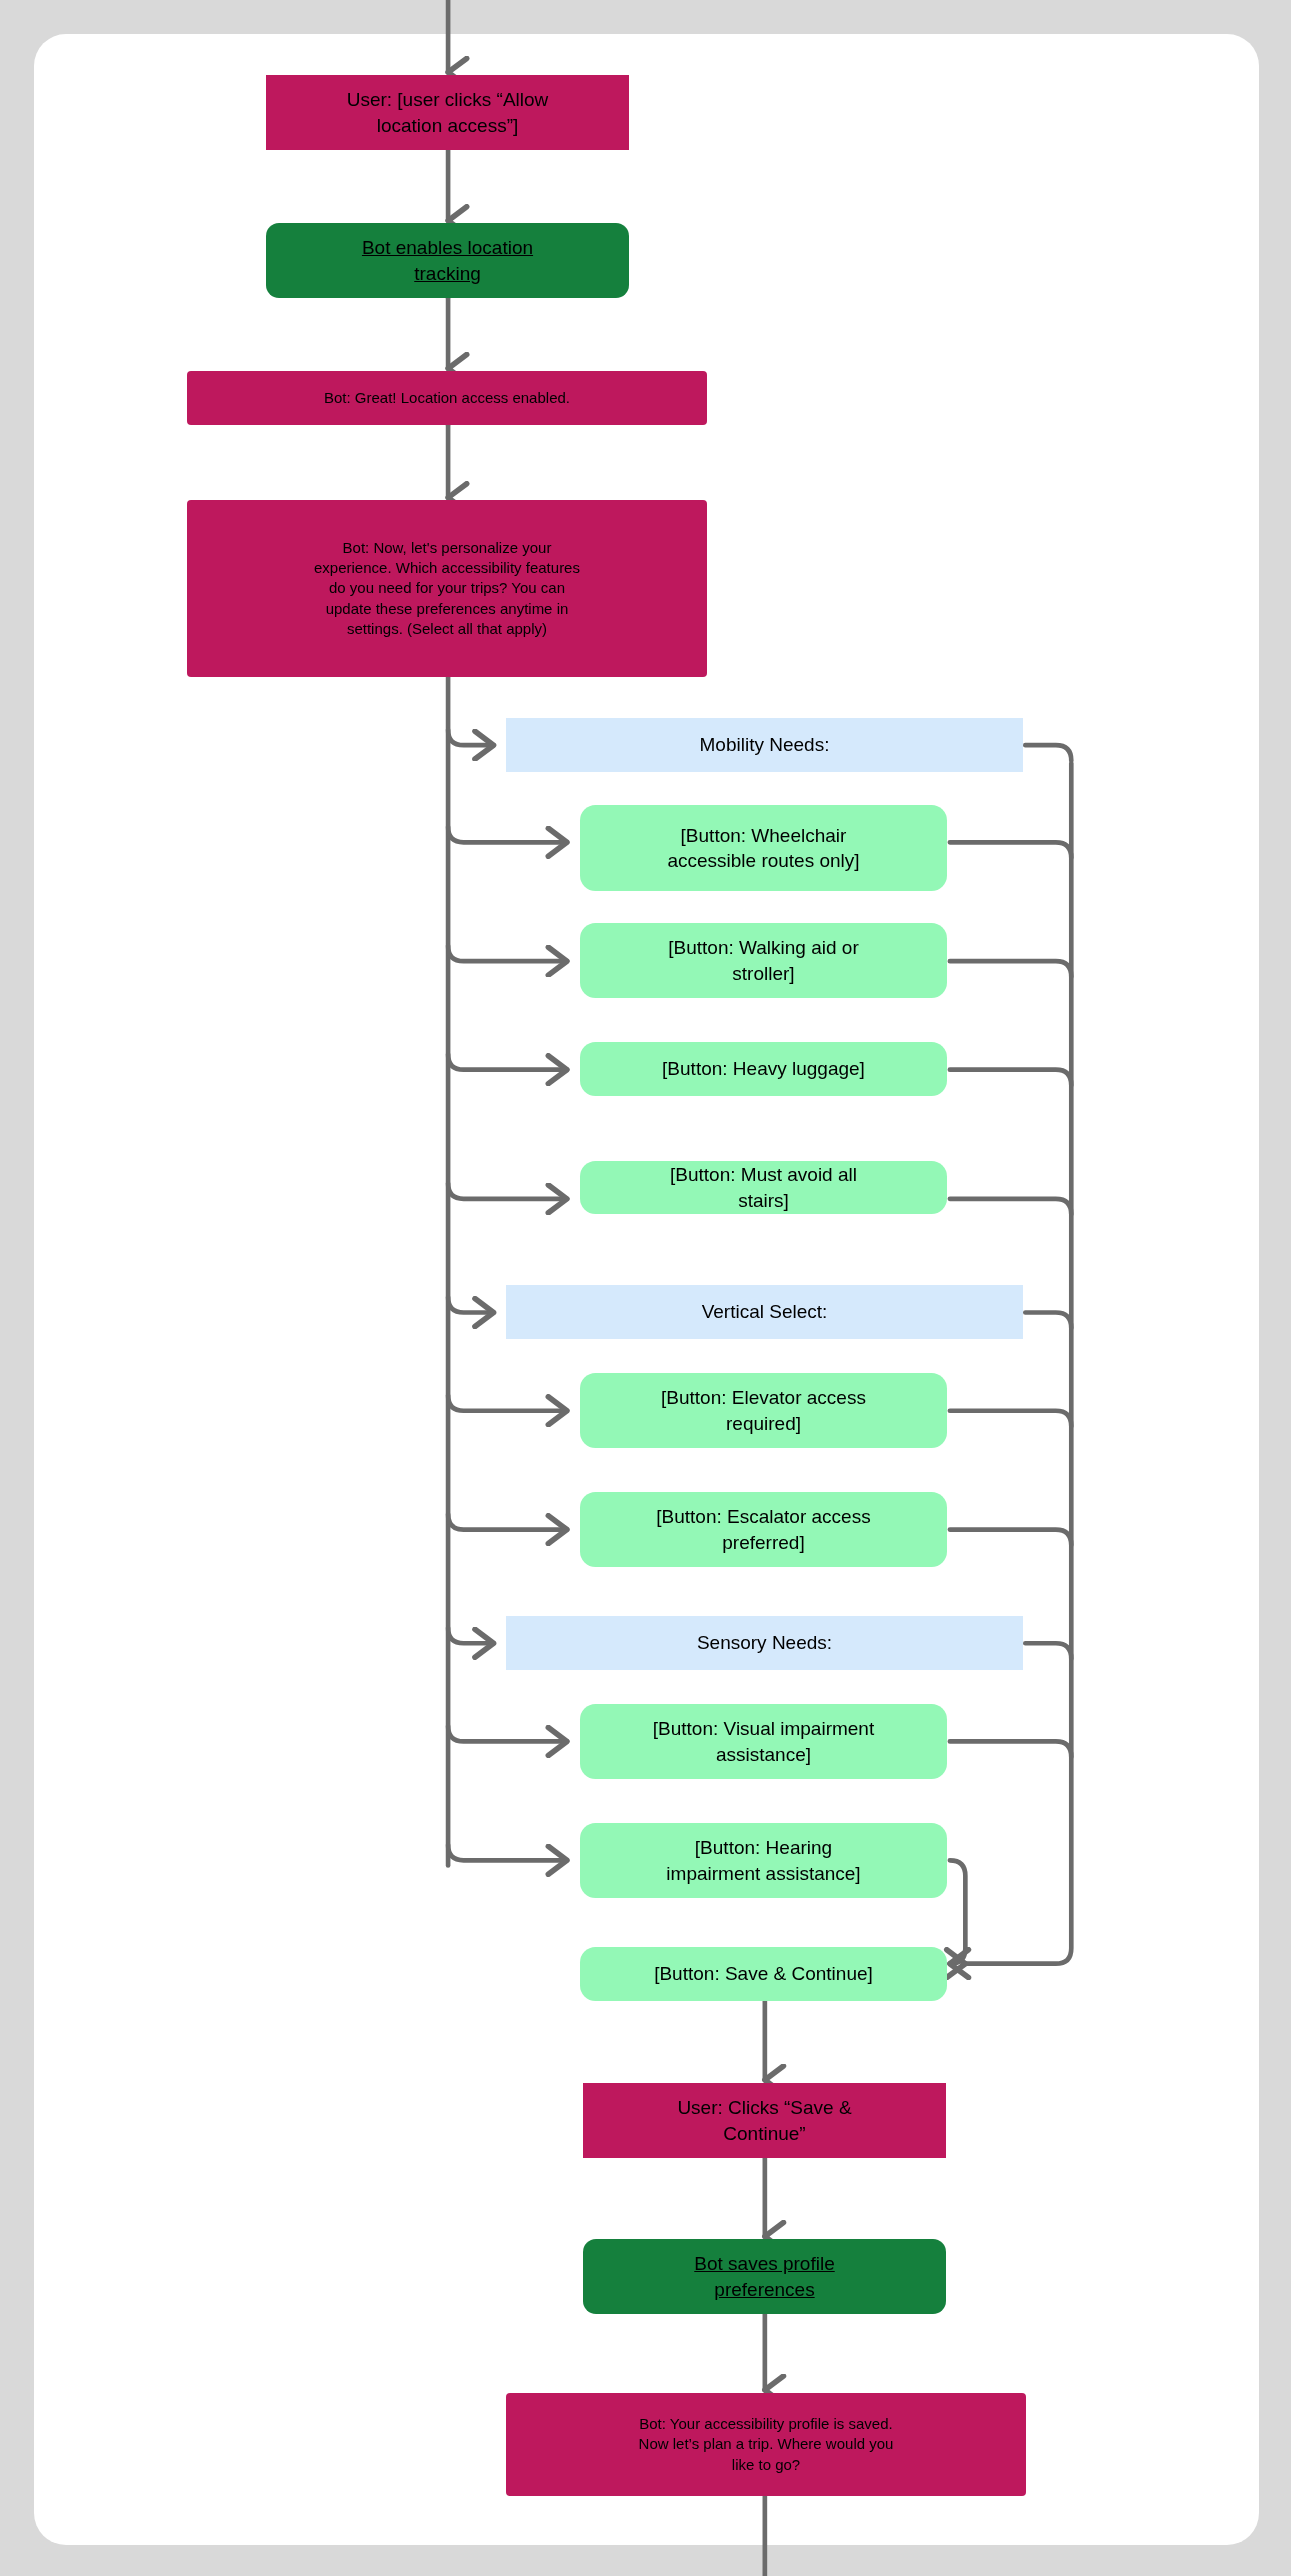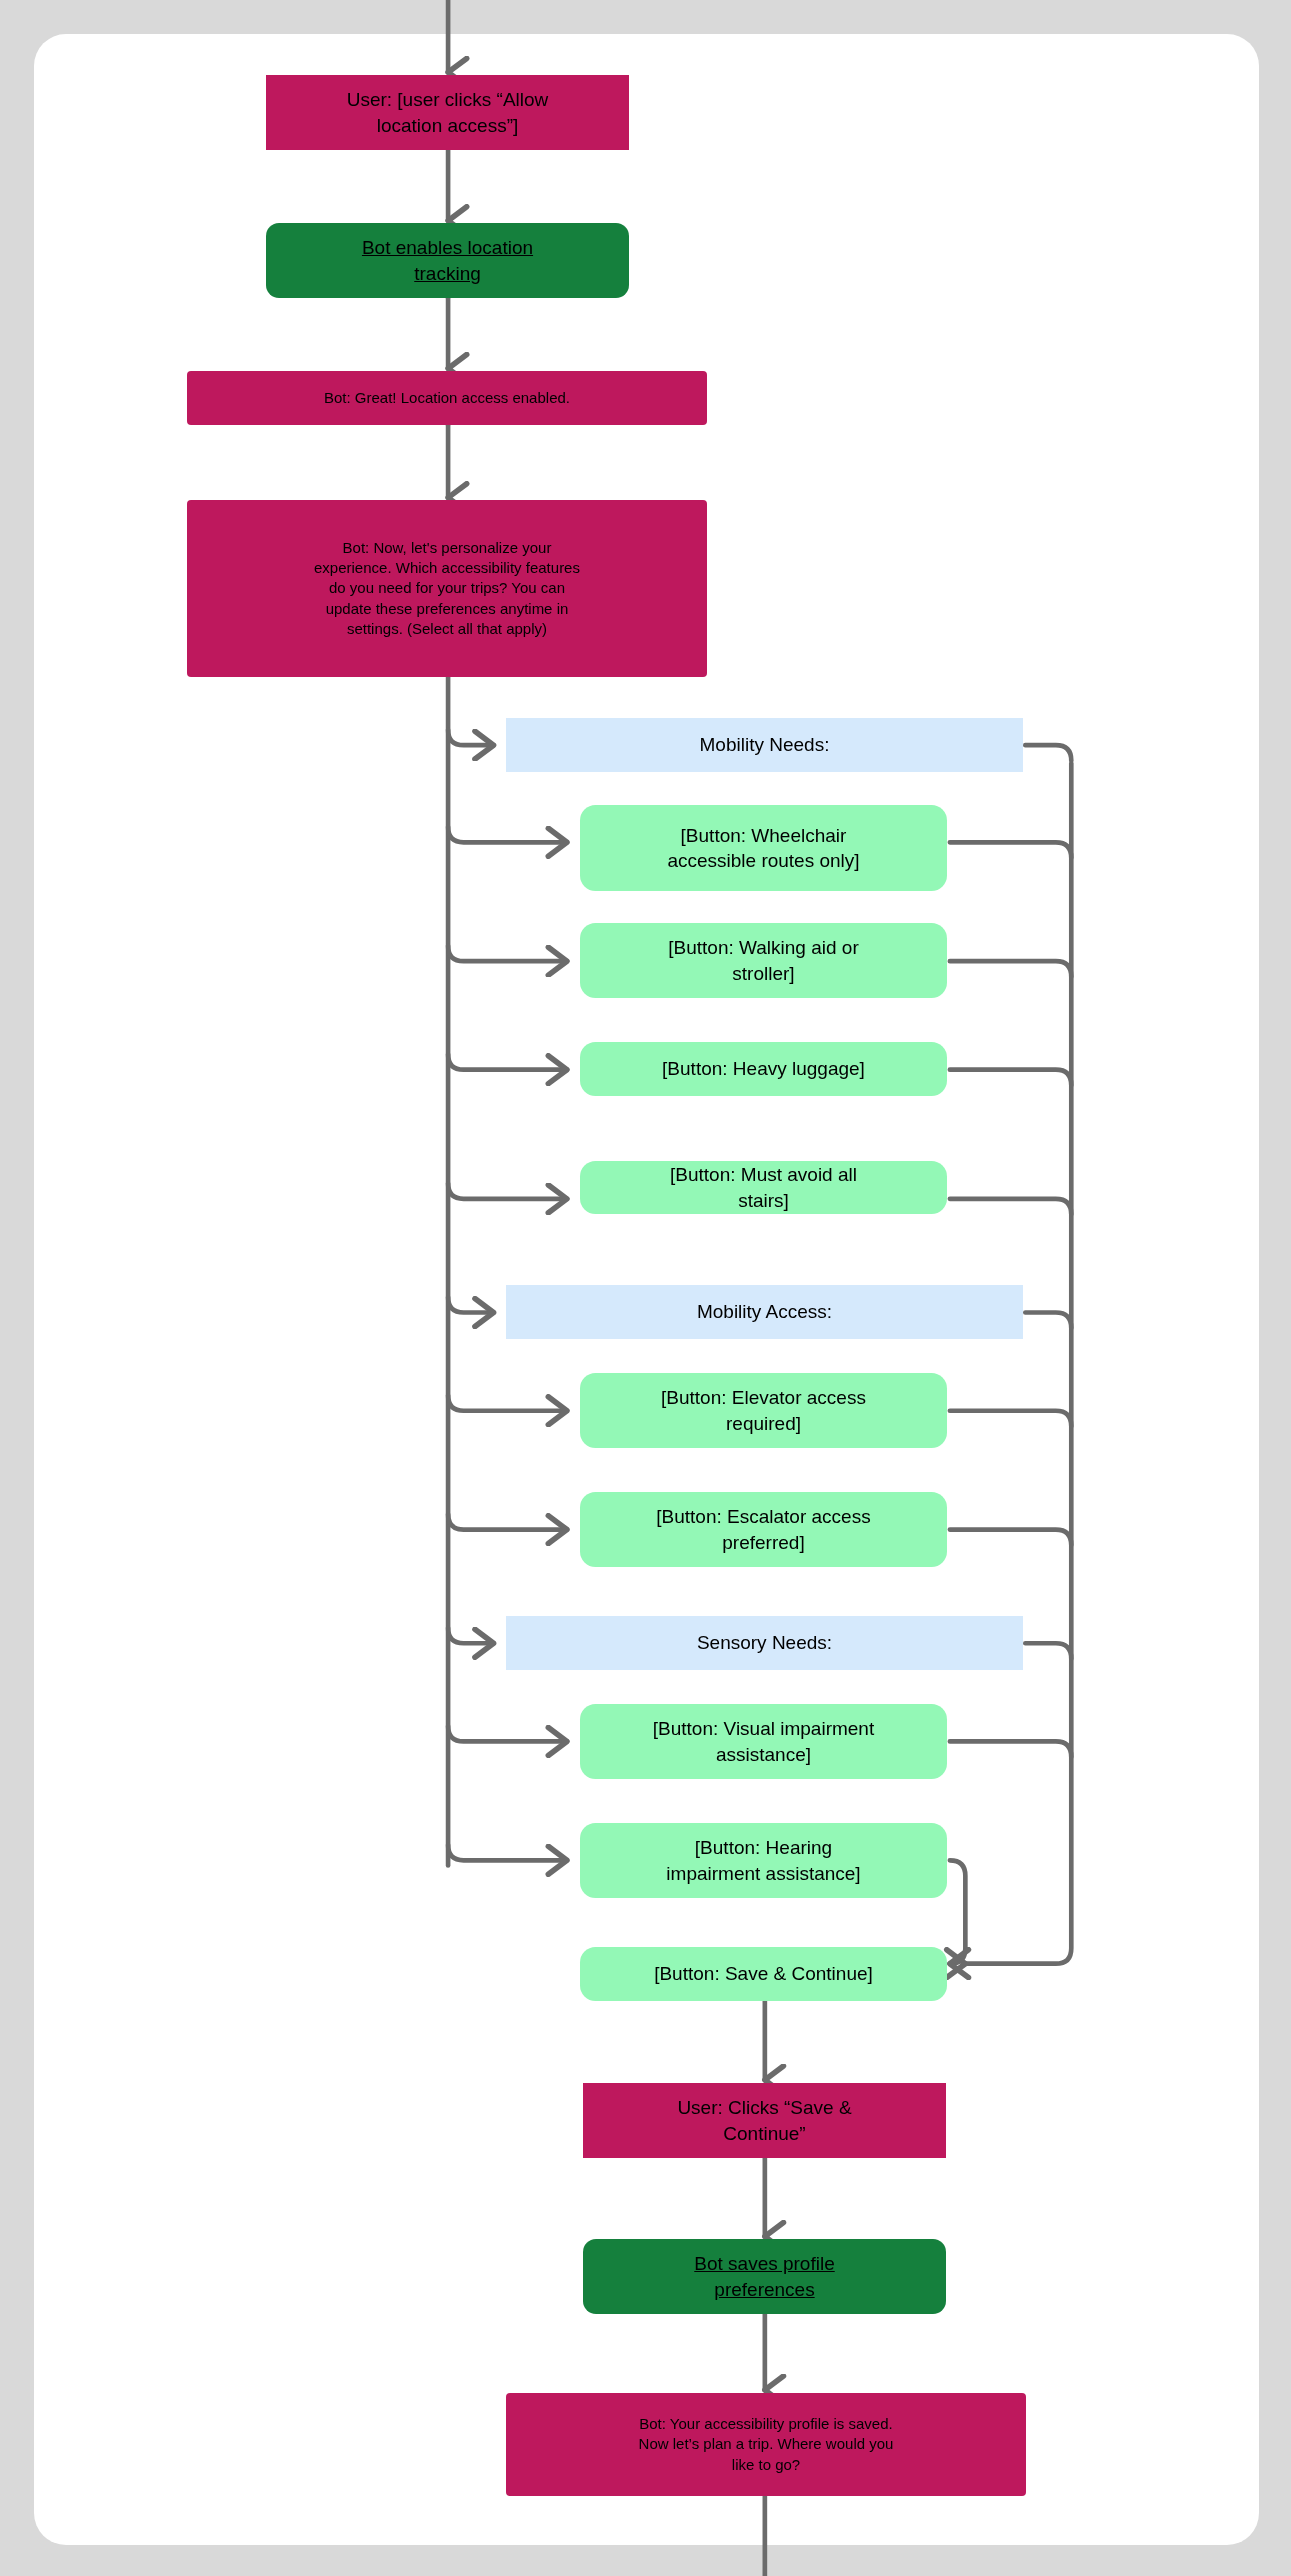--- a/index.html
+++ b/index.html
@@ -124,21 +124,21 @@
 update these preferences anytime in
 settings. (Select all that apply)</div>
   <div class="node n-btn" style="left:580px; top:805px; width:367px;  height:86px;">[Button: Wheelchair
 accessible routes only]</div>
   <div class="node n-btn" style="left:580px; top:923px; width:367px;  height:75px;">[Button: Walking aid or
 stroller]</div>
   <div class="node n-btn" style="left:580px; top:1042px; width:367px;  height:54px;">[Button: Heavy luggage]</div>
   <div class="node n-btn" style="left:580px; top:1161px; width:367px;  height:53px;">[Button: Must avoid all
 stairs]</div>
 
-  <div class="node n-head" style="left:506px;  top:1285px; width:517px; height:54px;">Mobility Access:</div>
+  <div class="node n-head" style="left:506px;  top:1285px; width:517px; height:54px;">Vertical Select:</div>
   <div class="node n-btn" style="left:580px; top:1492px; width:367px;  height:75px;">[Button: Escalator access
 preferred]</div>
   <div class="node n-btn" style="left:580px; top:1373px; width:367px;  height:75px;">[Button: Elevator access
 required]</div>
 
   <div class="node n-head" style="left:506px;  top:1616px; width:517px; height:54px;">Sensory Needs:</div>
   <div class="node n-btn" style="left:580px; top:1704px; width:367px;  height:75px;">[Button: Visual impairment
 assistance]</div>
   <div class="node n-btn" style="left:580px; top:1823px; width:367px;  height:75px;">[Button: Hearing
 impairment assistance]</div>

